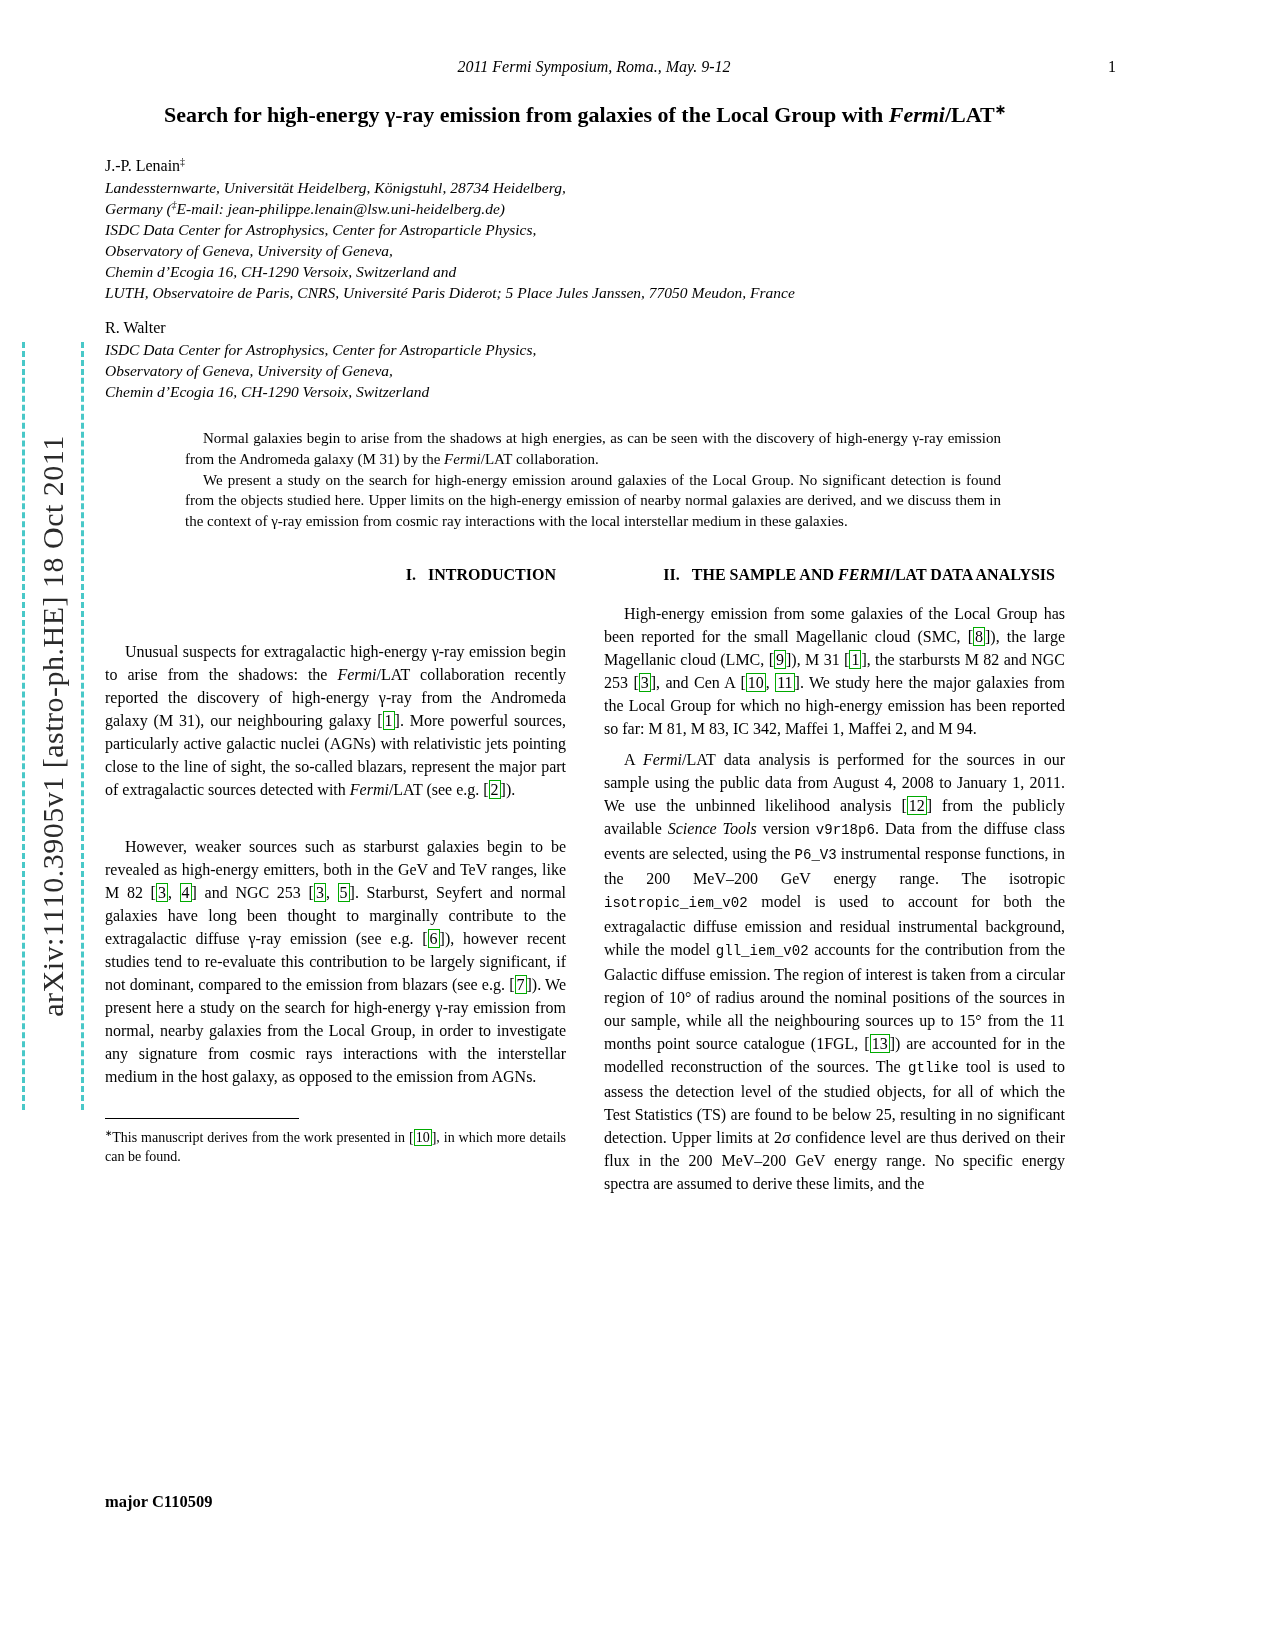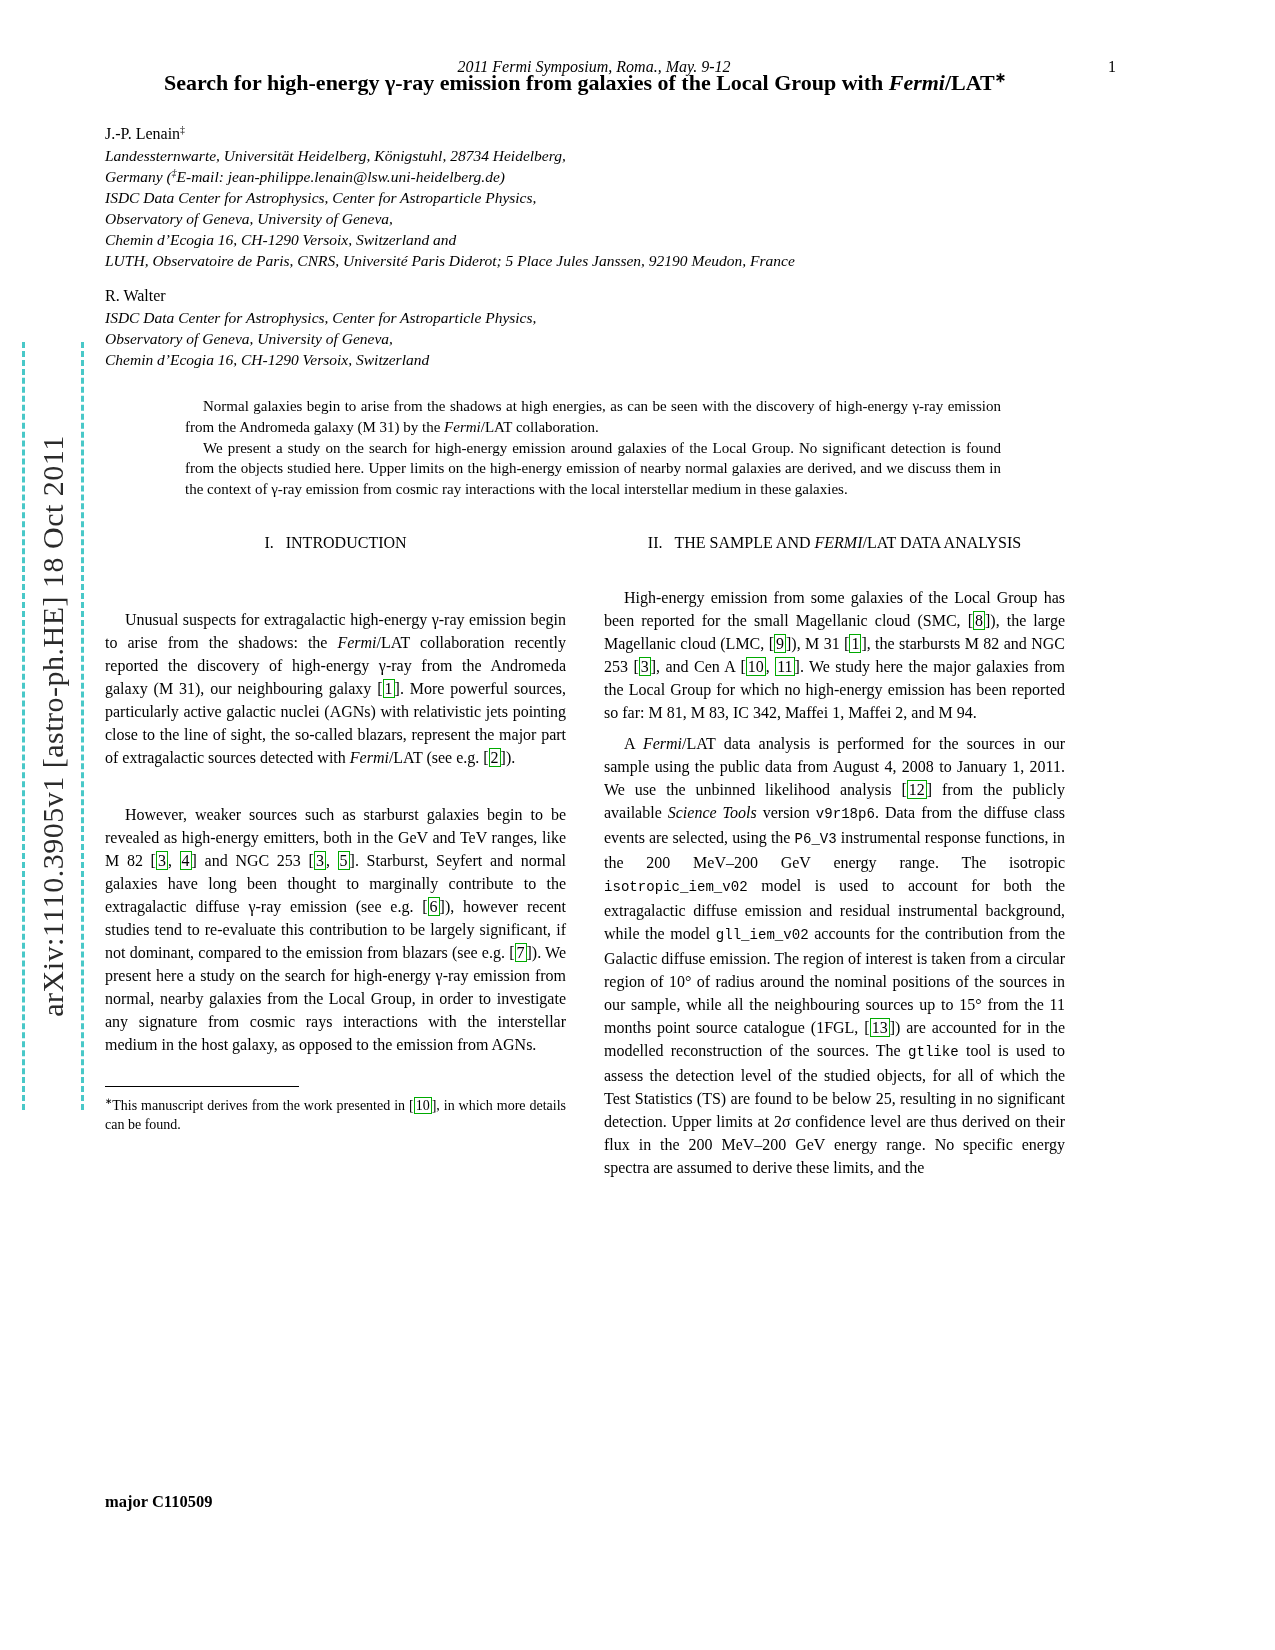--- a/index.html
+++ b/index.html
@@ -50,21 +50,21 @@
     text-decoration: none;
   }
 
   .content {
     position: absolute;
     top: 0; left: 105px; width: 960px;
   }
 
   .title {
     margin: 0;
-    padding-top: 68px;
+    padding-top: 100px;
     font-size: 22px;
     line-height: 29px;
     font-weight: bold;
     text-align: center;
   }
   .title em { font-style: italic; }
 
   .author-block { text-align: left; }
   .author-block.first { margin-top: 26px; }
   .author-block.second { margin-top: 14px; }
@@ -85,37 +85,37 @@
 
   .columns {
     display: flex;
     gap: 38px;
     margin-top: 26px;
   }
   .col { width: 461px; }
 
   .sec {
     font-size: 16px;
-    font-weight: normal;
-    text-align: center;
+    font-weight: bold;
+    text-align: right;
     margin: 6px 10px 0 10px;
     line-height: 22px;
   }
   .sec em { font-style: italic; }
 
   .body-par {
     margin: 0;
     font-size: 16px;
     line-height: 23px;
     text-align: justify;
     text-indent: 20px;
   }
   .col.left .body-par.first { margin-top: 54px; }
   .col.left .body-par.second { margin-top: 34px; }
-  .col.right .body-par.first { margin-top: 32px; }
+  .col.right .body-par.first { margin-top: 16px; }
   .col.right .body-par.second { margin-top: 8px; }
 
   em { font-style: italic; }
   sup { font-size: 0.62em; line-height: 0; vertical-align: super; }
 
   .tt {
     font-family: "Liberation Mono", monospace;
     font-size: 0.88em;
   }
 
@@ -165,21 +165,21 @@
 
     <h1 class="title">Search for high-energy γ-ray emission from galaxies of the Local Group with <em>Fermi</em>/LAT<sup>∗</sup></h1>
 
     <div class="author-block first">
       <div class="author-name">J.-P. Lenain<sup>‡</sup></div>
       <div class="affil">Landessternwarte, Universität Heidelberg, Königstuhl, 28734 Heidelberg,</div>
       <div class="affil">Germany (<sup>‡</sup>E-mail: jean-philippe.lenain@lsw.uni-heidelberg.de)</div>
       <div class="affil">ISDC Data Center for Astrophysics, Center for Astroparticle Physics,</div>
       <div class="affil">Observatory of Geneva, University of Geneva,</div>
       <div class="affil">Chemin d’Ecogia 16, CH-1290 Versoix, Switzerland and</div>
-      <div class="affil">LUTH, Observatoire de Paris, CNRS, Université Paris Diderot; 5 Place Jules Janssen, 92190 Meudon, France</div>
+      <div class="affil">LUTH, Observatoire de Paris, CNRS, Université Paris Diderot; 5 Place Jules Janssen, 77050 Meudon, France</div>
     </div>
 
     <div class="author-block second">
       <div class="author-name">R. Walter</div>
       <div class="affil">ISDC Data Center for Astrophysics, Center for Astroparticle Physics,</div>
       <div class="affil">Observatory of Geneva, University of Geneva,</div>
       <div class="affil">Chemin d’Ecogia 16, CH-1290 Versoix, Switzerland</div>
     </div>
 
     <div class="abstract">

